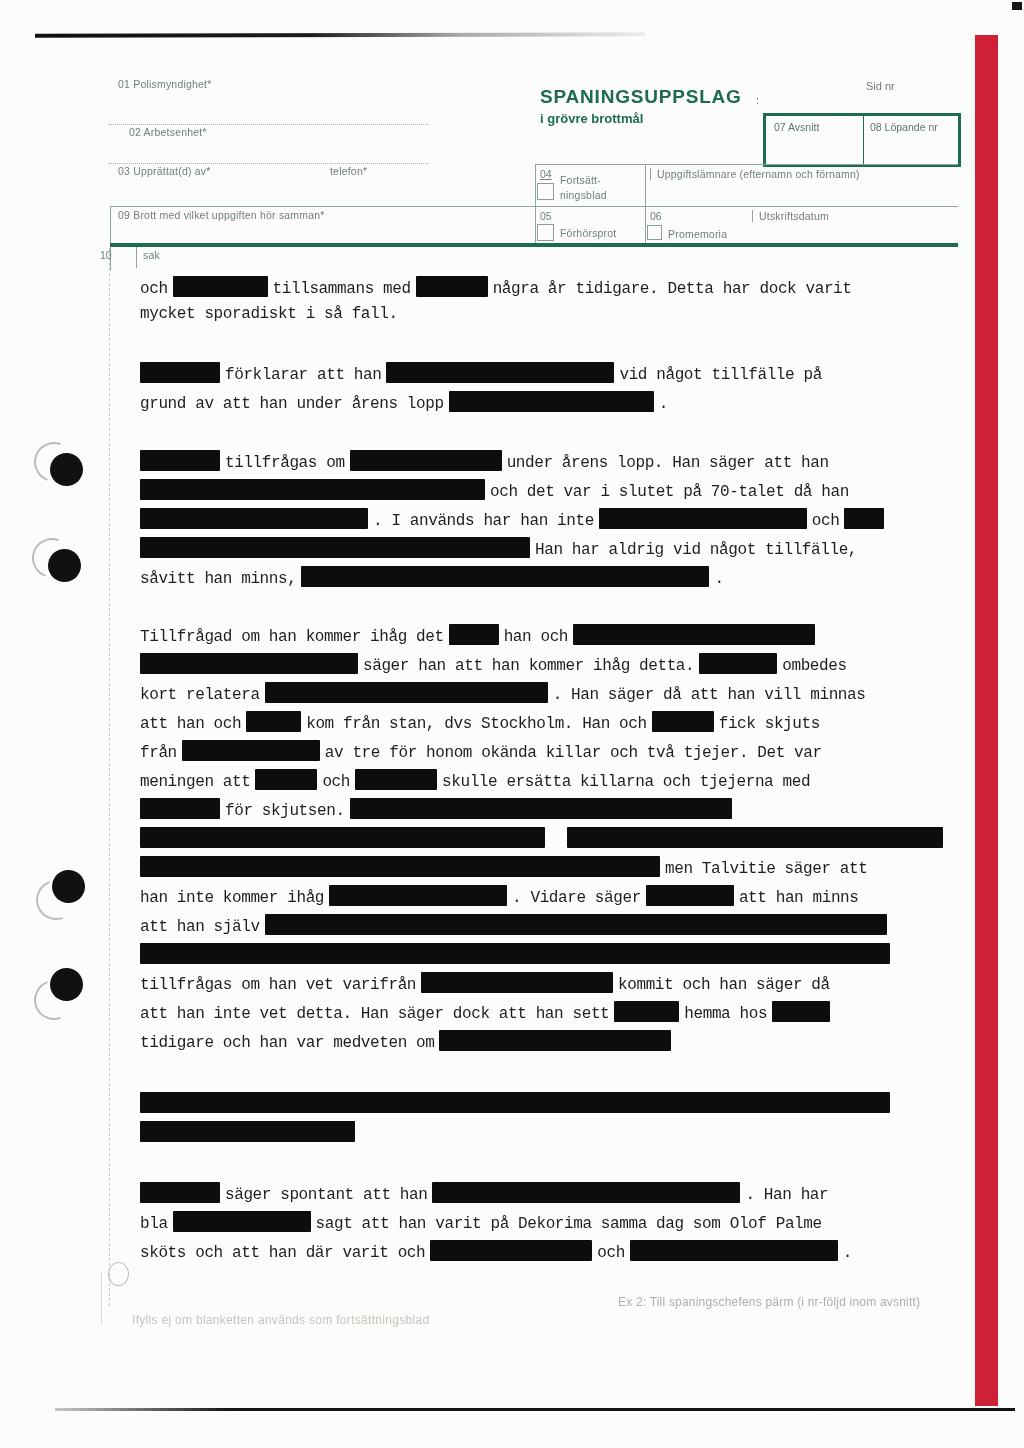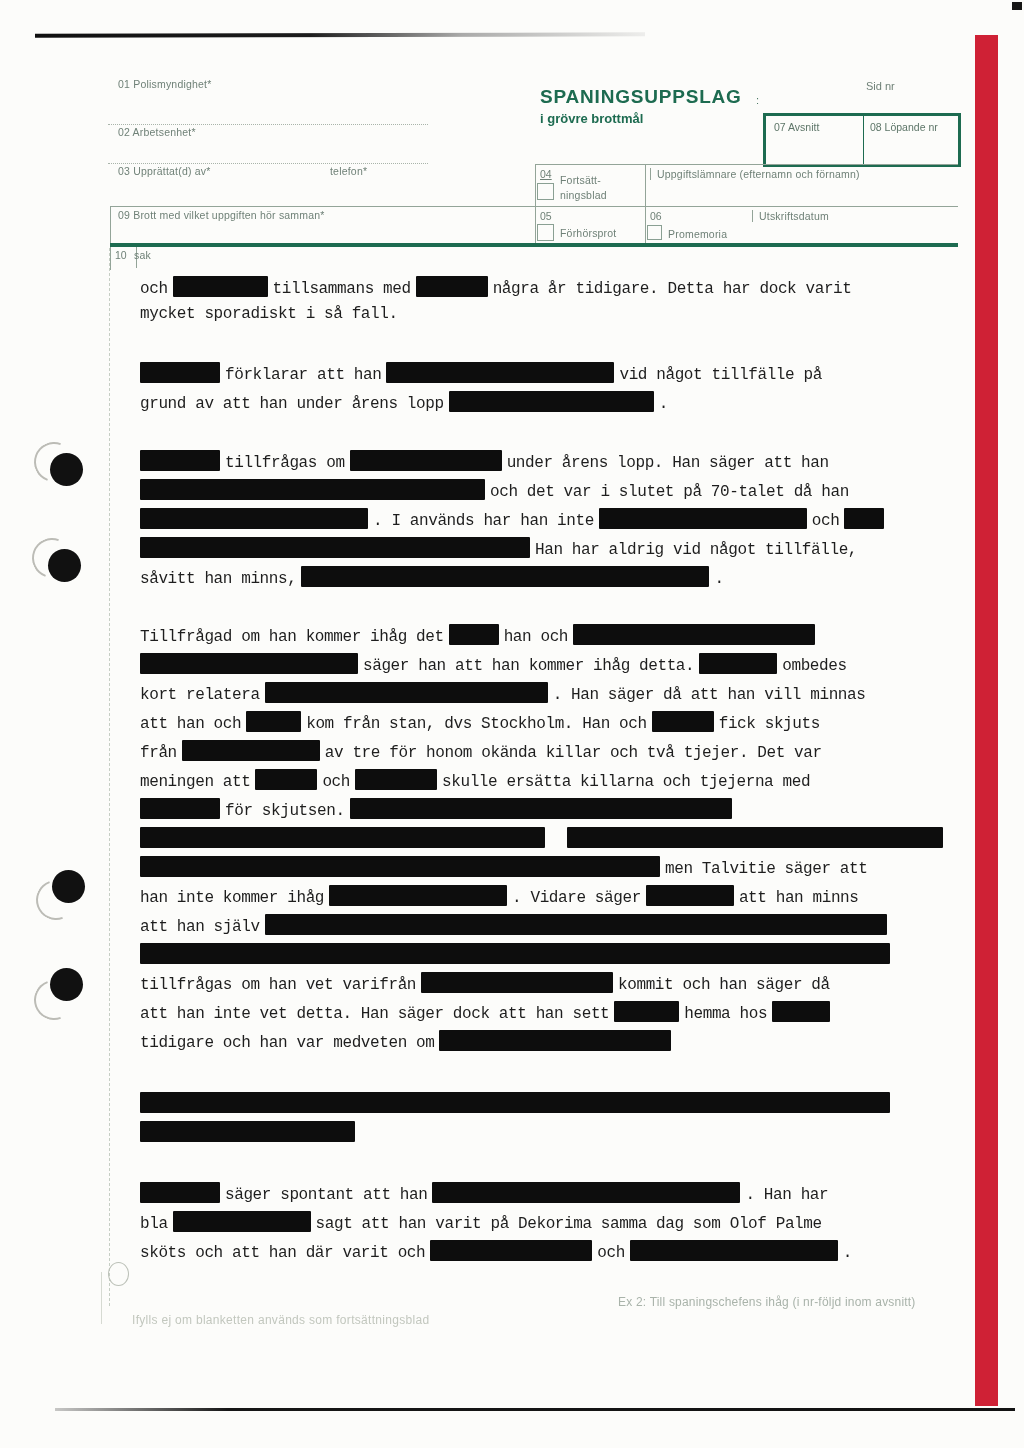--- a/index.html
+++ b/index.html
@@ -74,21 +74,21 @@
   <div class="hole" style="left:48px; top:549px;"></div>
   <div class="arc down" style="left:36px; top:880px;"></div>
   <div class="hole" style="left:52px; top:870px;"></div>
   <div class="arc down" style="left:34px; top:980px;"></div>
   <div class="hole" style="left:50px; top:968px;"></div>
 
   <div class="margin-dotted"></div>
 
   <span class="flabel" style="left:118px; top:78px;">01 Polismyndighet*</span>
   <div class="dotline" style="left:108px; top:124px; width:320px;"></div>
-  <span class="flabel" style="left:118px; top:126px;">02 Arbetsenhet*</span>
+  <span class="flabel" style="left:129px; top:126px;">02 Arbetsenhet*</span>
   <div class="dotline" style="left:108px; top:163px; width:320px;"></div>
   <span class="flabel" style="left:118px; top:165px;">03 Upprättat(d) av*</span>
   <span class="flabel" style="left:330px; top:165px;">telefon*</span>
 
   <div class="title">SPANINGSUPPSLAG</div>
   <div class="title-mark">:</div>
   <div class="subtitle">i grövre brottmål</div>
   <div class="sidnr">Sid nr</div>
 
   <div class="box78">
@@ -114,22 +114,22 @@
   <div class="checkbox" style="left:537px; top:224px; width:15px; height:15px;"></div>
   <span class="flabel" style="left:560px; top:227px;">Förhörsprot</span>
   <span class="fnum" style="position:absolute; left:650px; top:210px;">06</span>
   <div class="checkbox" style="left:647px; top:225px; width:13px; height:13px;"></div>
   <span class="flabel" style="left:668px; top:228px;">Promemoria</span>
   <span class="flabel tickleft" style="left:752px; top:210px;">Utskriftsdatum</span>
 
   <span class="flabel" style="left:118px; top:209px;">09 Brott med vilket uppgiften hör samman*</span>
 
   <div class="vline" style="left:136px; top:247px; height:21px;"></div>
-  <span class="fnum" style="position:absolute; left:115px; top:249px;">10</span>
-  <span class="flabel" style="left:134px; top:249px;">sak</span>
+  <span class="fnum" style="position:absolute; left:100px; top:249px;">10</span>
+  <span class="flabel" style="left:143px; top:249px;">sak</span>
 
   <div class="body-area" id="doc-body">
       <div class="para" style="top: 276px;">
         <div class="line"><span class="txt">och</span><span class="red" style="width: 95px;"></span><span class="txt">tillsammans med</span><span class="red" style="width: 72px;"></span><span class="txt">några år tidigare. Detta har dock varit</span></div>
         <div class="line"><span class="txt">mycket sporadiskt i så fall.</span></div>
       </div>
       <div class="para" style="top: 362px;">
         <div class="line"><span class="red" style="width: 80px;"></span><span class="txt">förklarar att han</span><span class="red" style="width: 228px;"></span><span class="txt">vid något tillfälle på</span></div>
         <div class="line"><span class="txt">grund av att han under årens lopp</span><span class="red" style="width: 205px;"></span><span class="txt">.</span></div>
       </div>
@@ -164,15 +164,15 @@
       <div class="para" style="top: 1182px;">
         <div class="line"><span class="red" style="width: 80px;"></span><span class="txt">säger spontant att han</span><span class="red" style="width: 308px;"></span><span class="txt">. Han har</span></div>
         <div class="line"><span class="txt">bla</span><span class="red" style="width: 138px;"></span><span class="txt">sagt att han varit på Dekorima samma dag som Olof Palme</span></div>
         <div class="line"><span class="txt">sköts och att han där varit och</span><span class="red" style="width: 162px;"></span><span class="txt">och</span><span class="red" style="width: 208px;"></span><span class="txt">.</span></div>
       </div>
     </div>
 
   <div class="circle-o"></div>
   <div class="footer-tick"></div>
   <div class="footnote-left">Ifylls ej om blanketten används som fortsättningsblad</div>
-  <div class="footnote-right">Ex 2: Till spaningschefens ihåg (i nr-följd inom avsnitt)</div>
+  <div class="footnote-right">Ex 2: Till spaningschefens pärm (i nr-följd inom avsnitt)</div>
 
 </div>
 
 </body></html>

